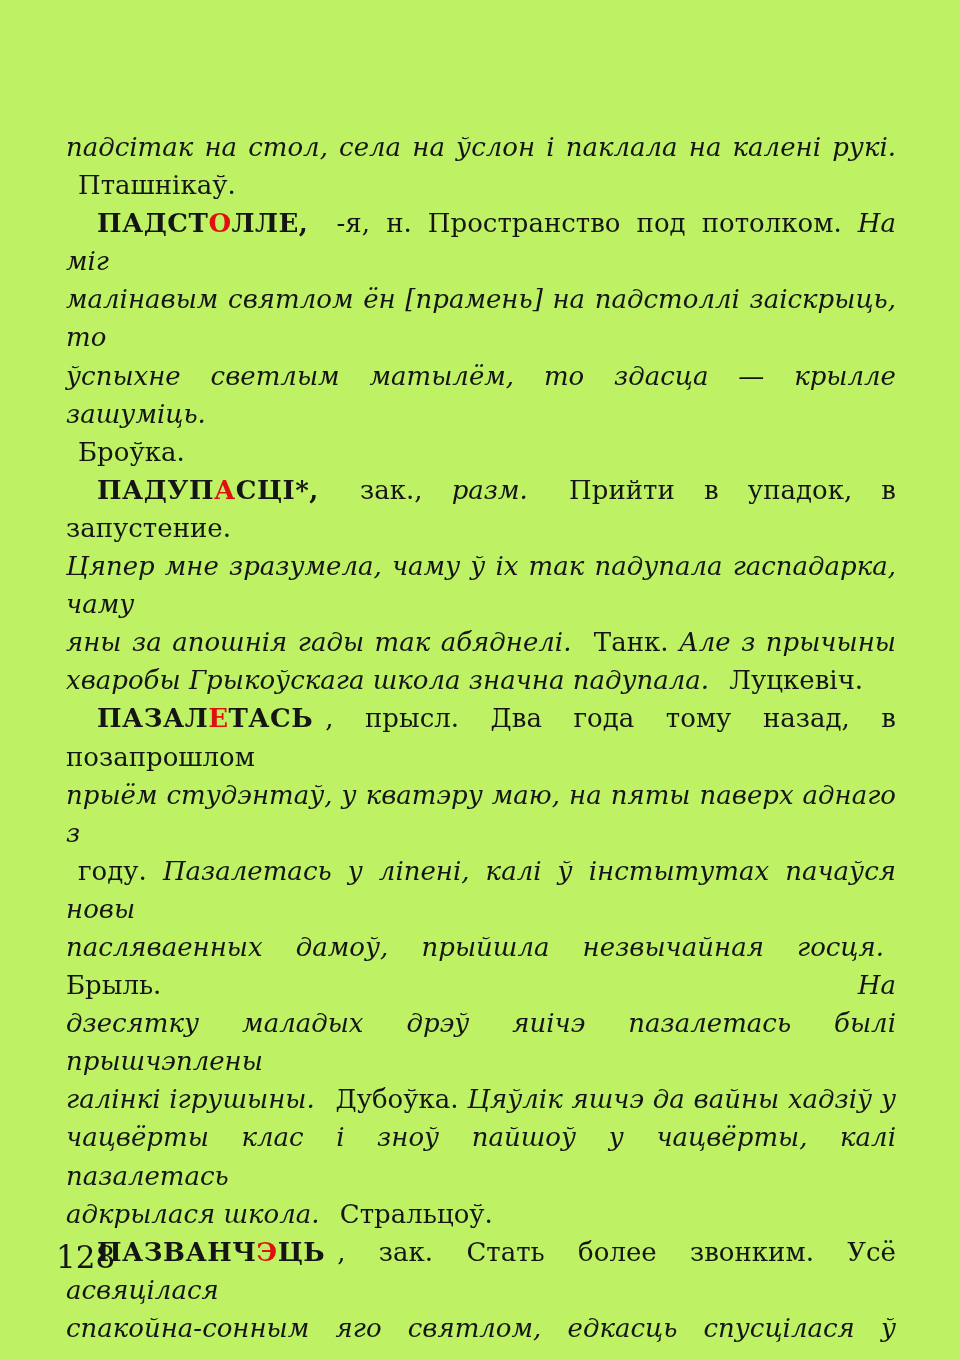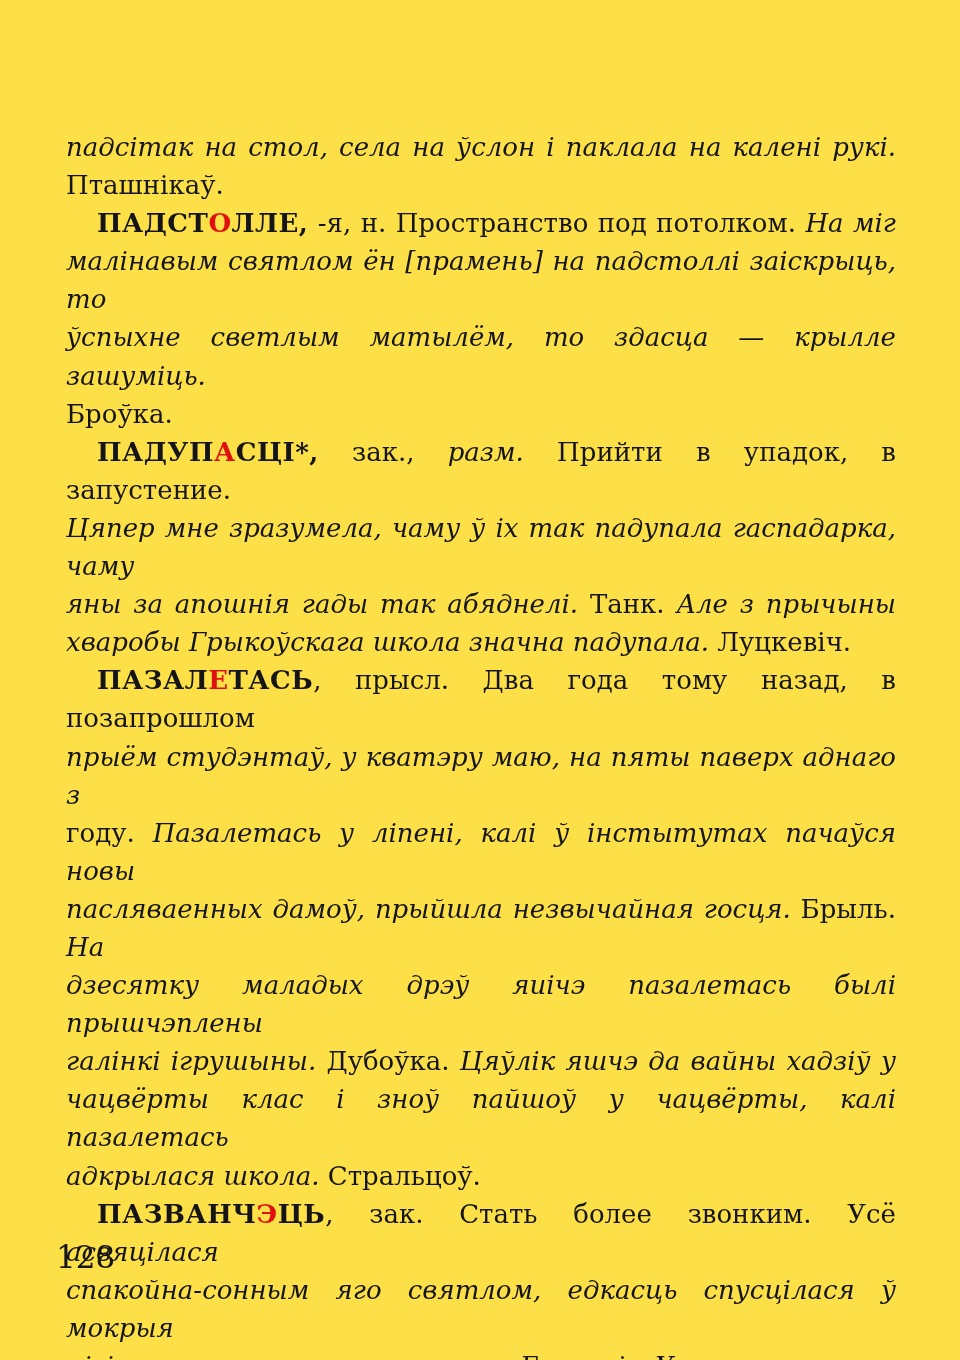--- a/index.html
+++ b/index.html
@@ -4,21 +4,21 @@
 <style>
   html, body {
     margin: 0;
     padding: 0;
     background: #ffffff;
   }
   .page {
     position: relative;
     width: 960px;
     height: 1360px;
-    background: #fde047;
+    background: #bef264;
     color: #151515;
     font-family: "DejaVu Serif", "Liberation Serif", serif;
     overflow: hidden;
   }
   .text-block {
     position: absolute;
     left: 66px;
     top: 128px;
     width: 830px;
   }
@@ -29,21 +29,21 @@
     text-align: left;
   }
   .line.just {
     text-align: justify;
     text-align-last: justify;
     text-justify: inter-word;
   }
   .line.ind {
     text-indent: 31px;
   }
-  .rm { font-style: normal; font-weight: normal; }
+  .rm { font-style: normal; font-weight: normal; margin-left: 12px; }
   .it { font-style: italic; font-weight: normal; }
   .bd { font-style: normal; font-weight: bold; letter-spacing: 0.5px; }
   .bdred { font-style: normal; font-weight: bold; letter-spacing: 0.5px; }
   .page-number {
     position: absolute;
     left: 56px;
     top: 1240px;
     font-size: 31px;
     line-height: 34px;
     font-weight: normal;

